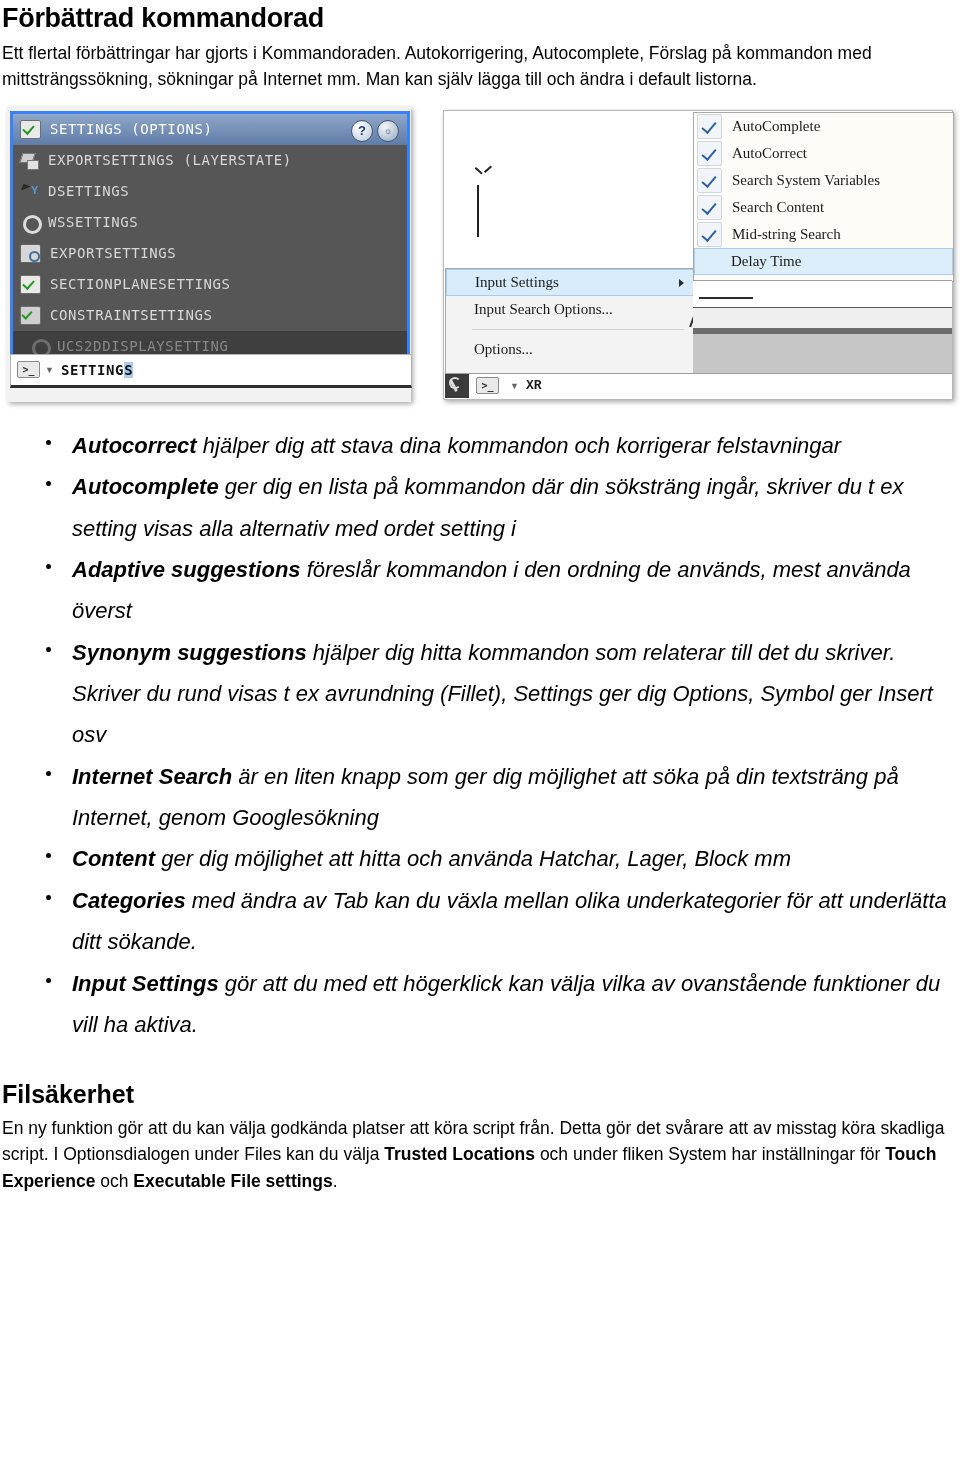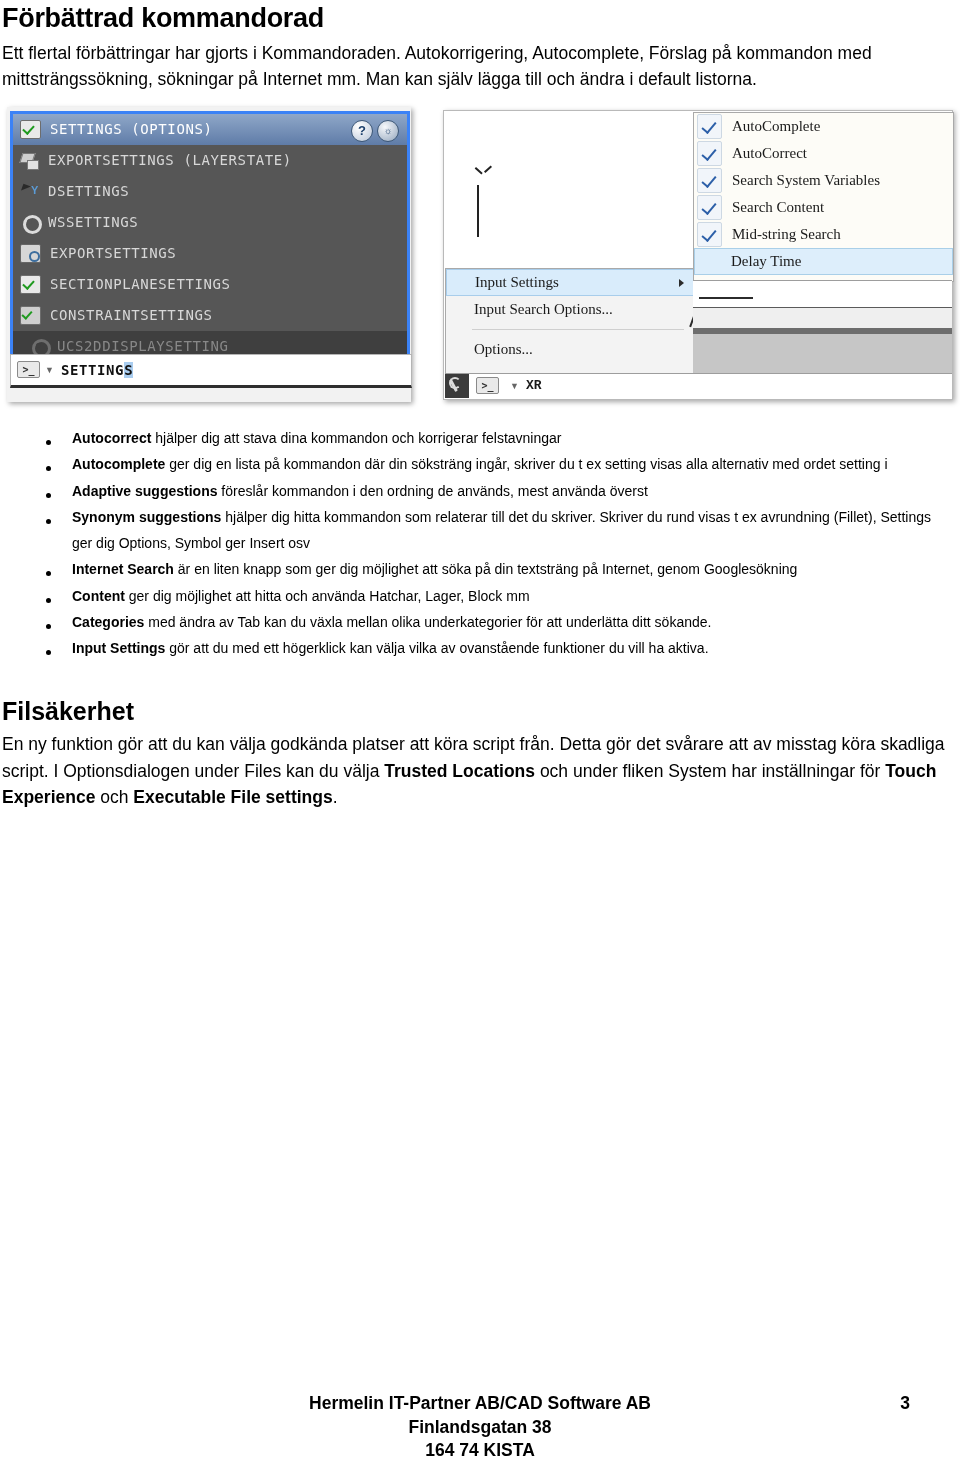--- a/index.html
+++ b/index.html
@@ -219,22 +219,23 @@
   .cmd-text{
     font-family:Liberation Mono, monospace;font-weight:bold;font-size:13px;color:#1a1a1a;
   }
 
   
   ul.blist{
     list-style:none;margin:18px 0 0 0;padding:0;
   }
   ul.blist li{
     position:relative;padding-left:72px;
-    font-size:14px;line-height:1.88;margin:0 0 0 0;
+    font-size:22px;line-height:1.88;margin:0 0 0 0;
     max-width:880px;
+    font-style:italic;
   }
   ul.blist li:before{
     content:"";position:absolute;left:46px;top:15px;
     width:5px;height:5px;border-radius:50%;background:#000;
   }
   ul.blist b{font-weight:bold;}
 
   
   .h2{
     font-size:25px;font-weight:bold;margin:36px 0 0 2px;padding:0;line-height:1.1;
@@ -400,20 +401,14 @@
     <li><b>Synonym suggestions</b><span> hjälper dig hitta kommandon som relaterar till det du skriver. Skriver du rund visas t ex avrundning (Fillet), Settings ger dig Options, Symbol ger Insert osv</span></li>
     <li><b>Internet Search</b><span> är en liten knapp som ger dig möjlighet att söka på din textsträng på Internet, genom Googlesökning</span></li>
     <li><b>Content</b><span> ger dig möjlighet att hitta och använda Hatchar, Lager, Block mm</span></li>
     <li><b>Categories</b><span> med ändra av Tab kan du växla mellan olika underkategorier för att underlätta ditt sökande.</span></li>
     <li><b>Input Settings</b><span> gör att du med ett högerklick kan välja vilka av ovanstående funktioner du vill ha aktiva.</span></li>
   </ul>
 
   <h2 class="h2">Filsäkerhet</h2>
   <p class="para"><span>En ny funktion gör att du kan välja godkända platser att köra script från. Detta gör det svårare att av misstag köra skadliga script. I Optionsdialogen under Files kan du välja </span><b>Trusted Locations</b><span> och under fliken System har inställningar för </span><b>Touch Experience</b><span> och </span><b>Executable File settings</b><span>.</span></p>
 
-  <div class="footer">
-    <div>Hermelin IT-Partner AB/CAD Software AB</div>
-    <div>Finlandsgatan 38</div>
-    <div>164 74 KISTA</div>
-    <div class="pg">3</div>
-  </div>
 
 </div>
 
 </body></html>

